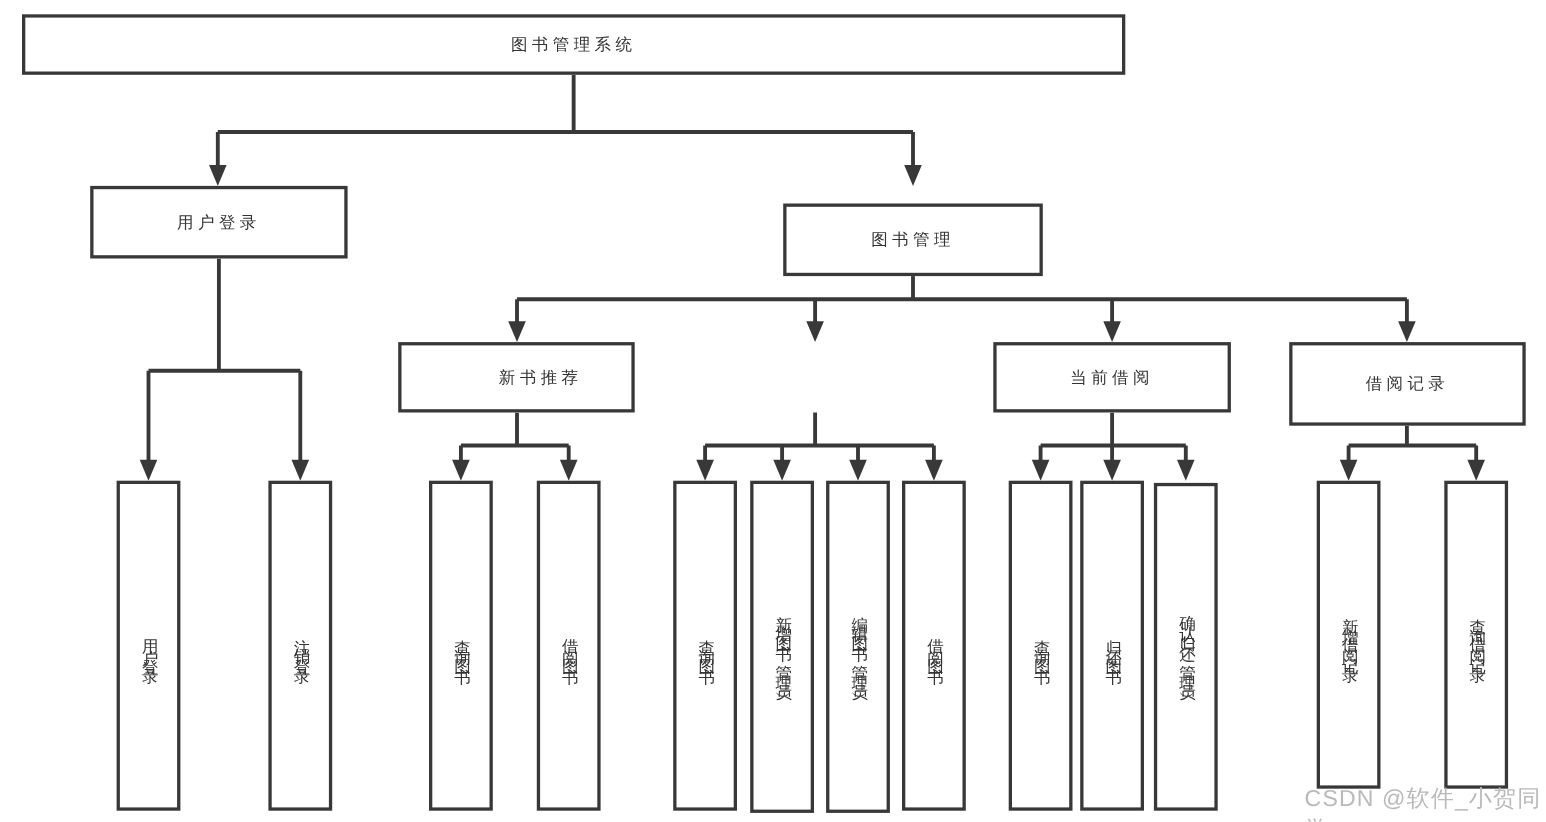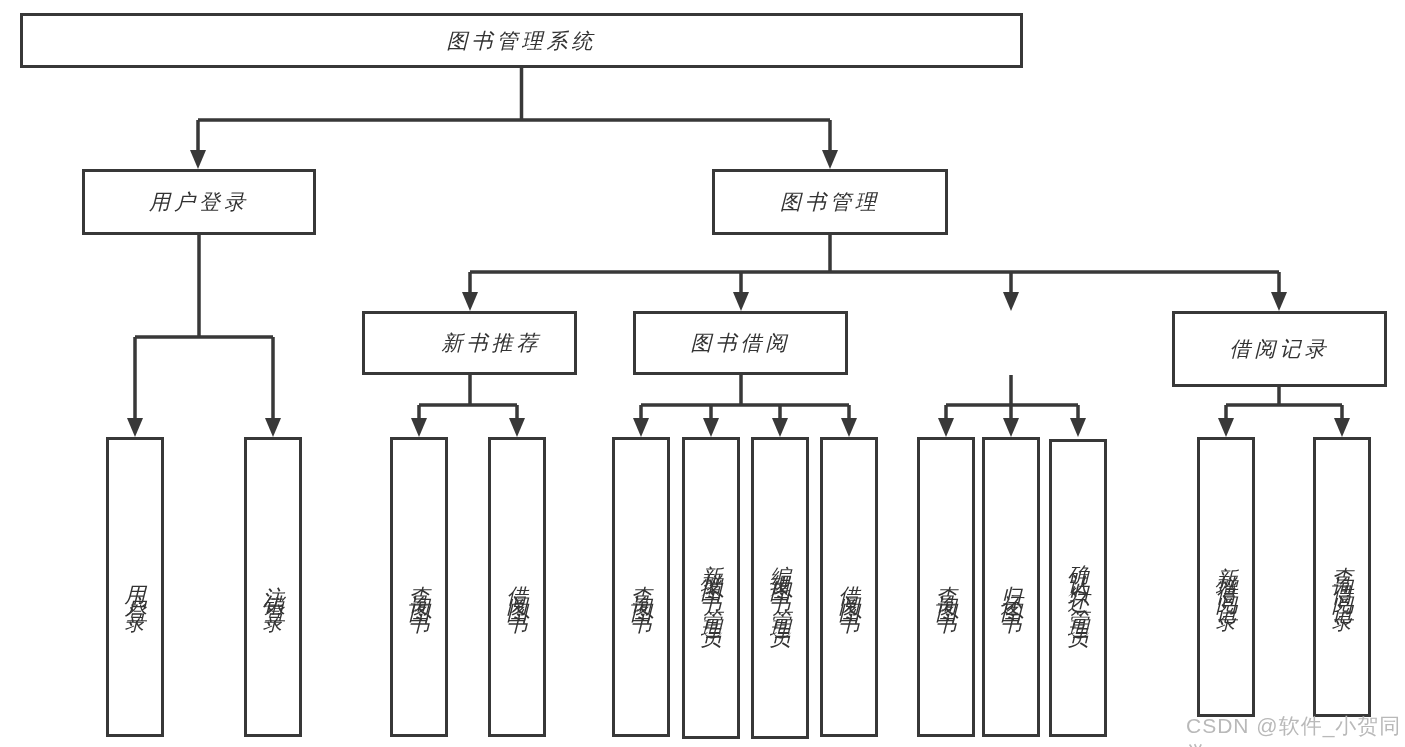--- a/index.html
+++ b/index.html
@@ -15,27 +15,26 @@
     position: absolute;
     left: 0; top: 0;
     width: 1405px; height: 747px;
   }
   .node {
     position: absolute;
     box-sizing: border-box;
     border: 3px solid var(--line, #383838);
     background: #ffffff;
     color: var(--text, #333333);
-    font-size: 21px;
+    font-size: 15px;
     letter-spacing: 4px;
     display: flex;
     align-items: center;
     justify-content: center;
     white-space: nowrap;
-    font-style: italic;
   }
   .node.v {
     writing-mode: vertical-rl;
     text-orientation: mixed;
     letter-spacing: 9px;
     white-space: normal;
   }
   .watermark {
     position: absolute;
     left: 1186px;
@@ -84,24 +83,24 @@
     <polygon class="arrow" points="1070,418 1086,418 1078,437"></polygon>
 
     <path class="cline" d="M1279 375 V405 M1226 405 H1342 M1226 405 V419 M1342 405 V419"></path>
     <polygon class="arrow" points="1218,418 1234,418 1226,437"></polygon>
     <polygon class="arrow" points="1334,418 1350,418 1342,437"></polygon>
   </svg>
 
   <div class="node" style="left:20px; top:13px; width:1003px; height:55px;">图书管理系统</div>
 
   <div class="node" style="left:82px; top:169px; width:234px; height:66px;">用户登录</div>
-  <div class="node" style="left:712px; top:169px; width:236px; height:66px;">图书管理</div>
+  <div class="node" style="left:712px; top:185px; width:236px; height:66px;">图书管理</div>
 
   <div class="node" style="left:362px; top:311px; width:215px; height:64px;padding-left:44px;">新书推荐</div>
-  <div class="node" style="left:633px; top:311px; width:215px; height:64px;">图书借阅</div>
+  <div class="node" style="left:903px; top:311px; width:216px; height:64px;">当前借阅</div>
   <div class="node" style="left:1172px; top:311px; width:215px; height:76px;">借阅记录</div>
 
   <div class="node v" style="left:106px; top:437px; width:58px; height:300px;">用户登录</div>
   <div class="node v" style="left:244px; top:437px; width:58px; height:300px;">注销登录</div>
 
   <div class="node v" style="left:390px; top:437px; width:58px; height:300px;">查询图书</div>
   <div class="node v" style="left:488px; top:437px; width:58px; height:300px;">借阅图书</div>
 
   <div class="node v" style="left:612px; top:437px; width:58px; height:300px;">查询图书</div>
   <div class="node v" style="left:682px; top:437px; width:58px; height:302px;">新增图书（管理员）</div>

